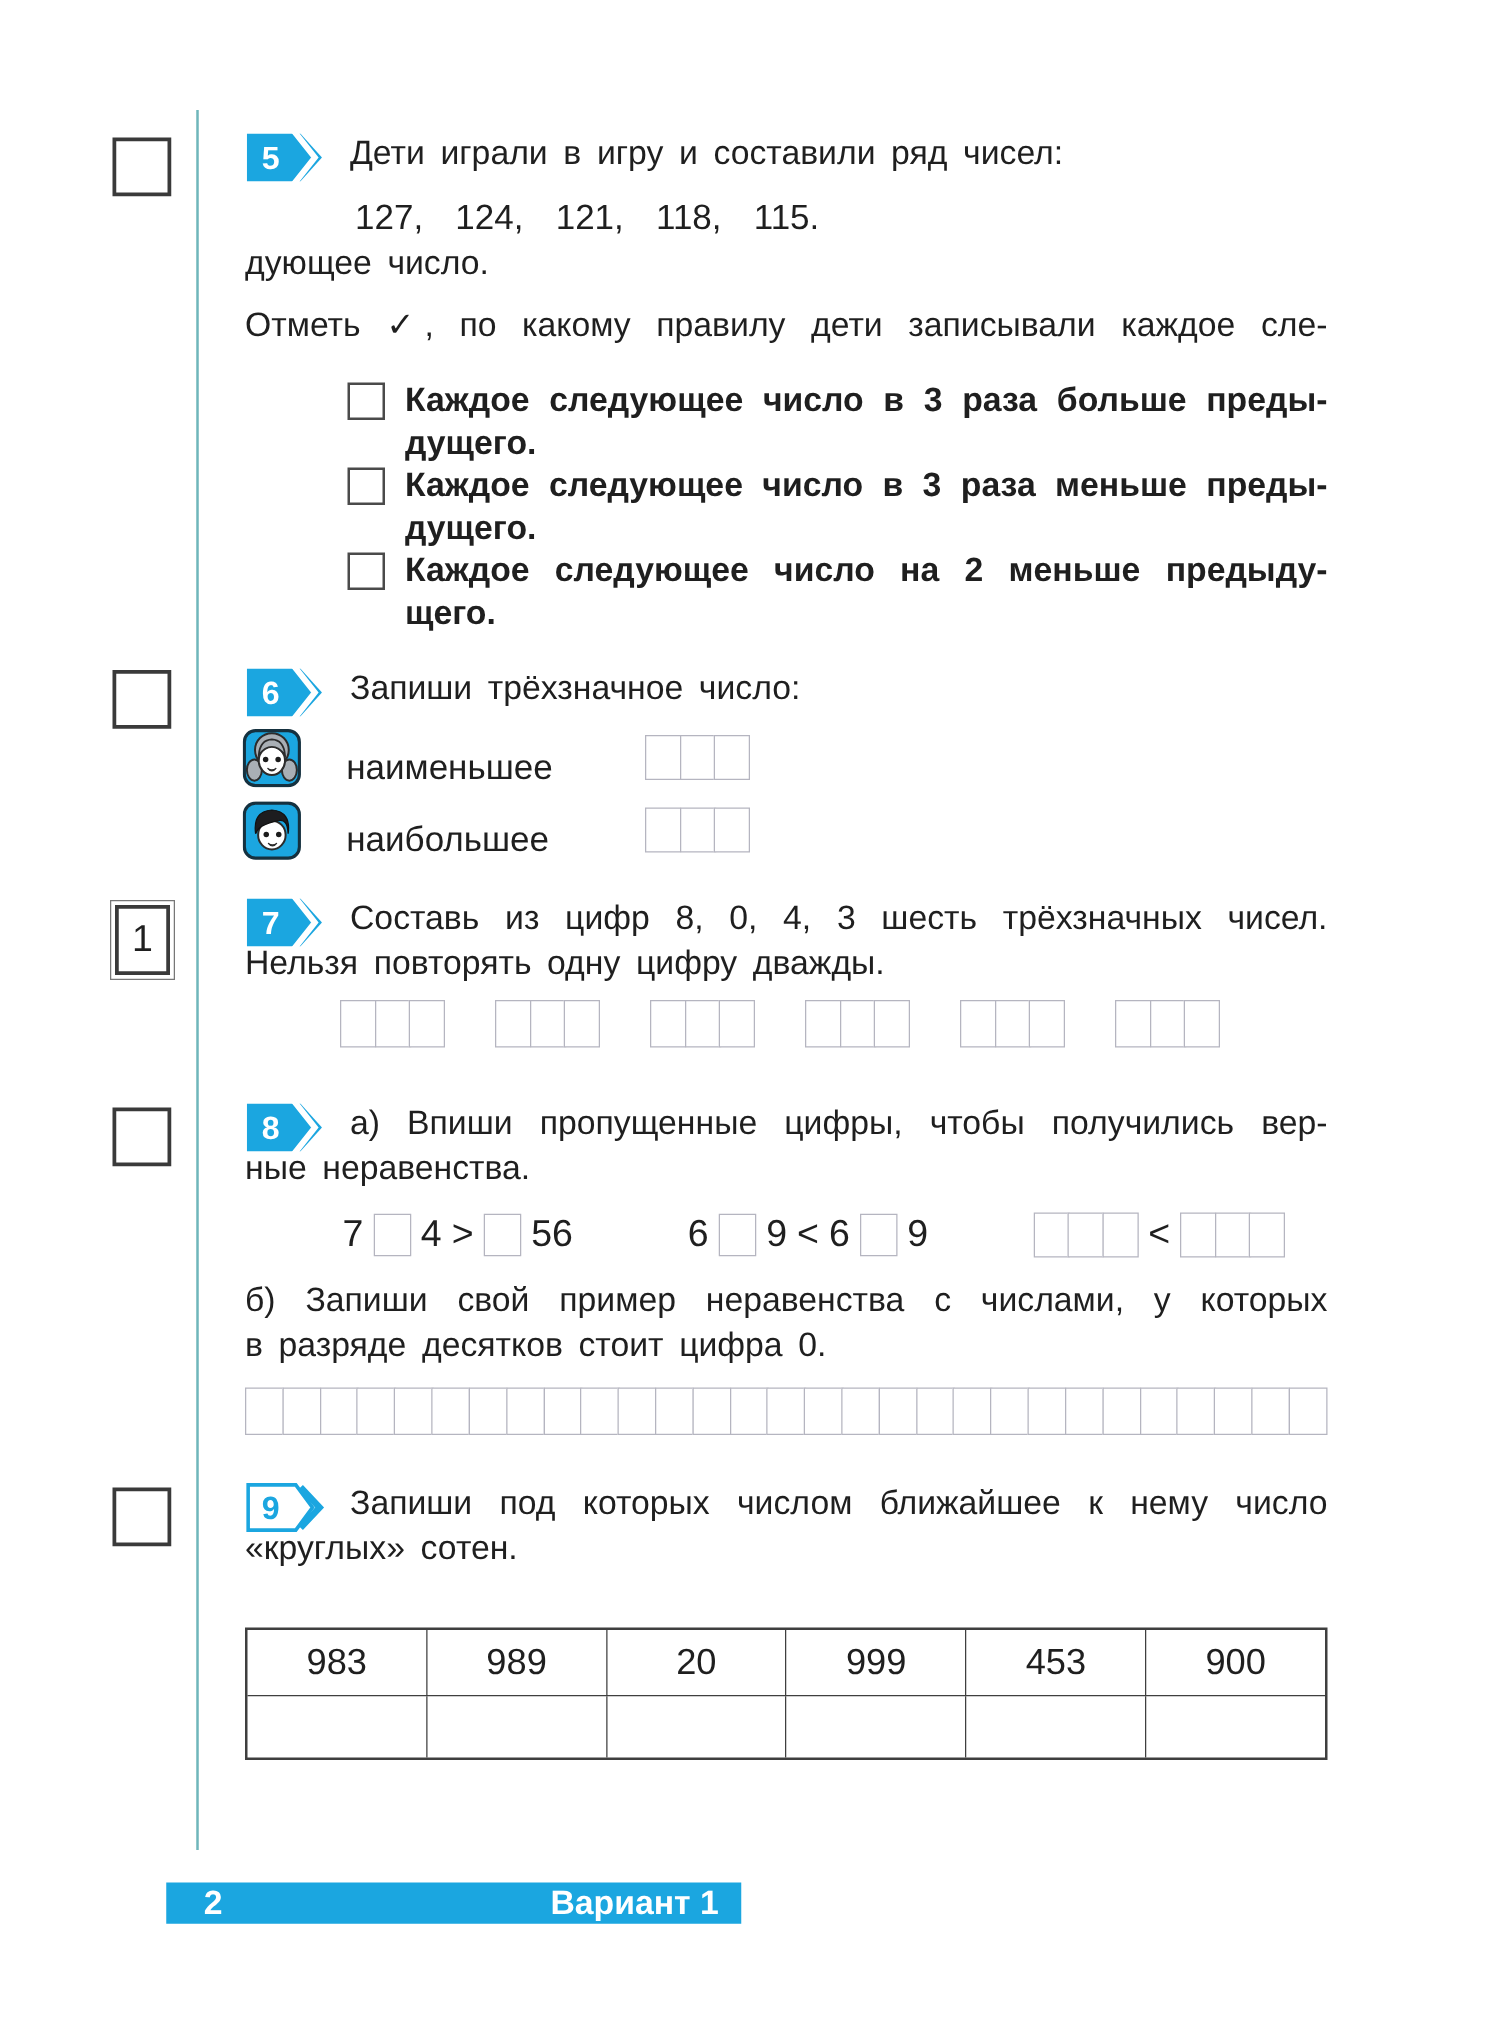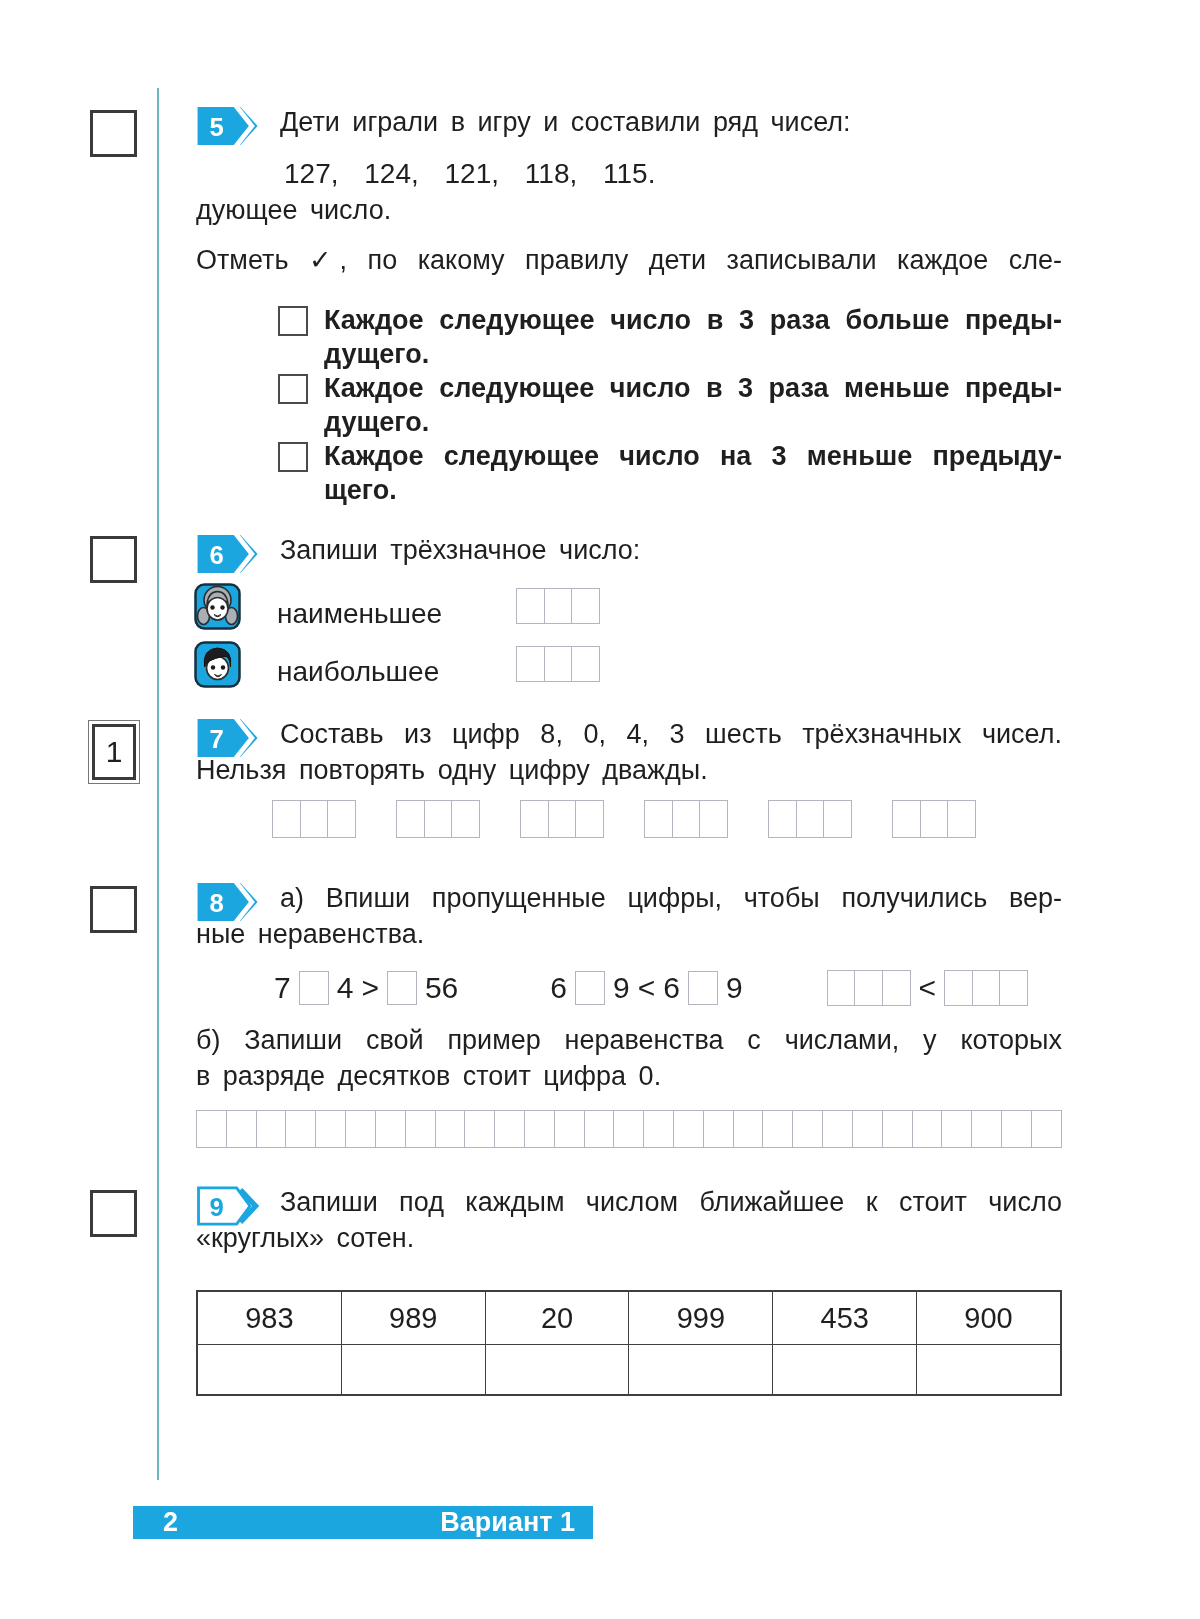--- a/index.html
+++ b/index.html
@@ -65,21 +65,21 @@
   .igroup{display:flex;align-items:center;gap:8px;}
   .ig1{margin-left:78px;}.ig2{margin-left:92px;}.ig3{margin-left:84px;}
   .itok{font-size:30px;}
   .ibox{width:30px;height:34px;border:1.5px solid #b5b5c0;background:#fff;box-sizing:border-box;}
   .cgroup.small .cell{height:36px;}
   .longrow{display:flex;margin-top:16px;height:38px;}
   .longrow .cell{flex:1;width:auto;height:38px;}
   .partb{margin-top:14px;}
 
   
-  .t9table{margin-top:34px;border:2px solid #3f3f3f;display:flex;flex-direction:column;justify-content:space-between;}
+  .t9table{margin-top:46px;border:2px solid #3f3f3f;display:flex;flex-direction:column;justify-content:space-between;}
   .trow{display:flex;}
   .trow2{border-top:1.5px solid #3f3f3f;}
   .tcell{flex:1;border-left:1px solid #3f3f3f;display:flex;align-items:center;
          justify-content:center;font-size:29px;}
   .tcell:first-child{border-left:none;}
   .trow1 .tcell{height:52px;}
   .trow2 .tcell{height:49px;}
 
   
   .footer{position:absolute;left:133px;top:1506px;width:460px;height:33px;background:#1ba6e0;
@@ -119,21 +119,21 @@
         <div class="line just">Каждое следующее число в 3 раза больше преды-</div>
         <div class="line">дущего.</div>
       </div>
       <div class="option">
         <div class="optbox"></div>
         <div class="line just">Каждое следующее число в 3 раза меньше преды-</div>
         <div class="line">дущего.</div>
       </div>
       <div class="option">
         <div class="optbox"></div>
-        <div class="line just">Каждое следующее число на 3 меньше предыду-</div>
+        <div class="line just">Каждое следующее число на 2 меньше предыду-</div>
         <div class="line">щего.</div>
       </div>
     </div>
   </div>
 
   <div class="sec" id="sec6" style="height:170px;">
     <svg class="badge" viewBox="0 0 68 42">
       <path class="tag" d="M1,1 H46 L64,21 L46,41 H1 Z"></path>
       <path class="notch" d="M39,-3 L58,21 L39,45"></path>
       <text class="bnum" x="21" y="31">6</text>
@@ -296,21 +296,21 @@
         <div class="cell"></div>
       </div>
   </div>
 
   <div class="sec" id="sec9">
     <svg class="badge badge9" viewBox="0 0 68 42">
       <path class="tag" d="M2,2 H42 L56,21 L42,40 H2 Z"></path>
       <path class="chev" d="M46,4 L62,21 L46,38"></path>
       <text class="bnum" x="21" y="31">9</text>
     </svg>
-    <div class="line first just">Запиши под каждым числом ближайшее к стоит число</div>
+    <div class="line first just">Запиши под которых числом ближайшее к нему число</div>
     <div class="line">«круглых» сотен.</div>
 
     <div class="t9table">
       <div class="trow trow1">
           <div class="tcell">983</div>
           <div class="tcell">989</div>
           <div class="tcell">20</div>
           <div class="tcell">999</div>
           <div class="tcell">453</div>
           <div class="tcell">900</div>

